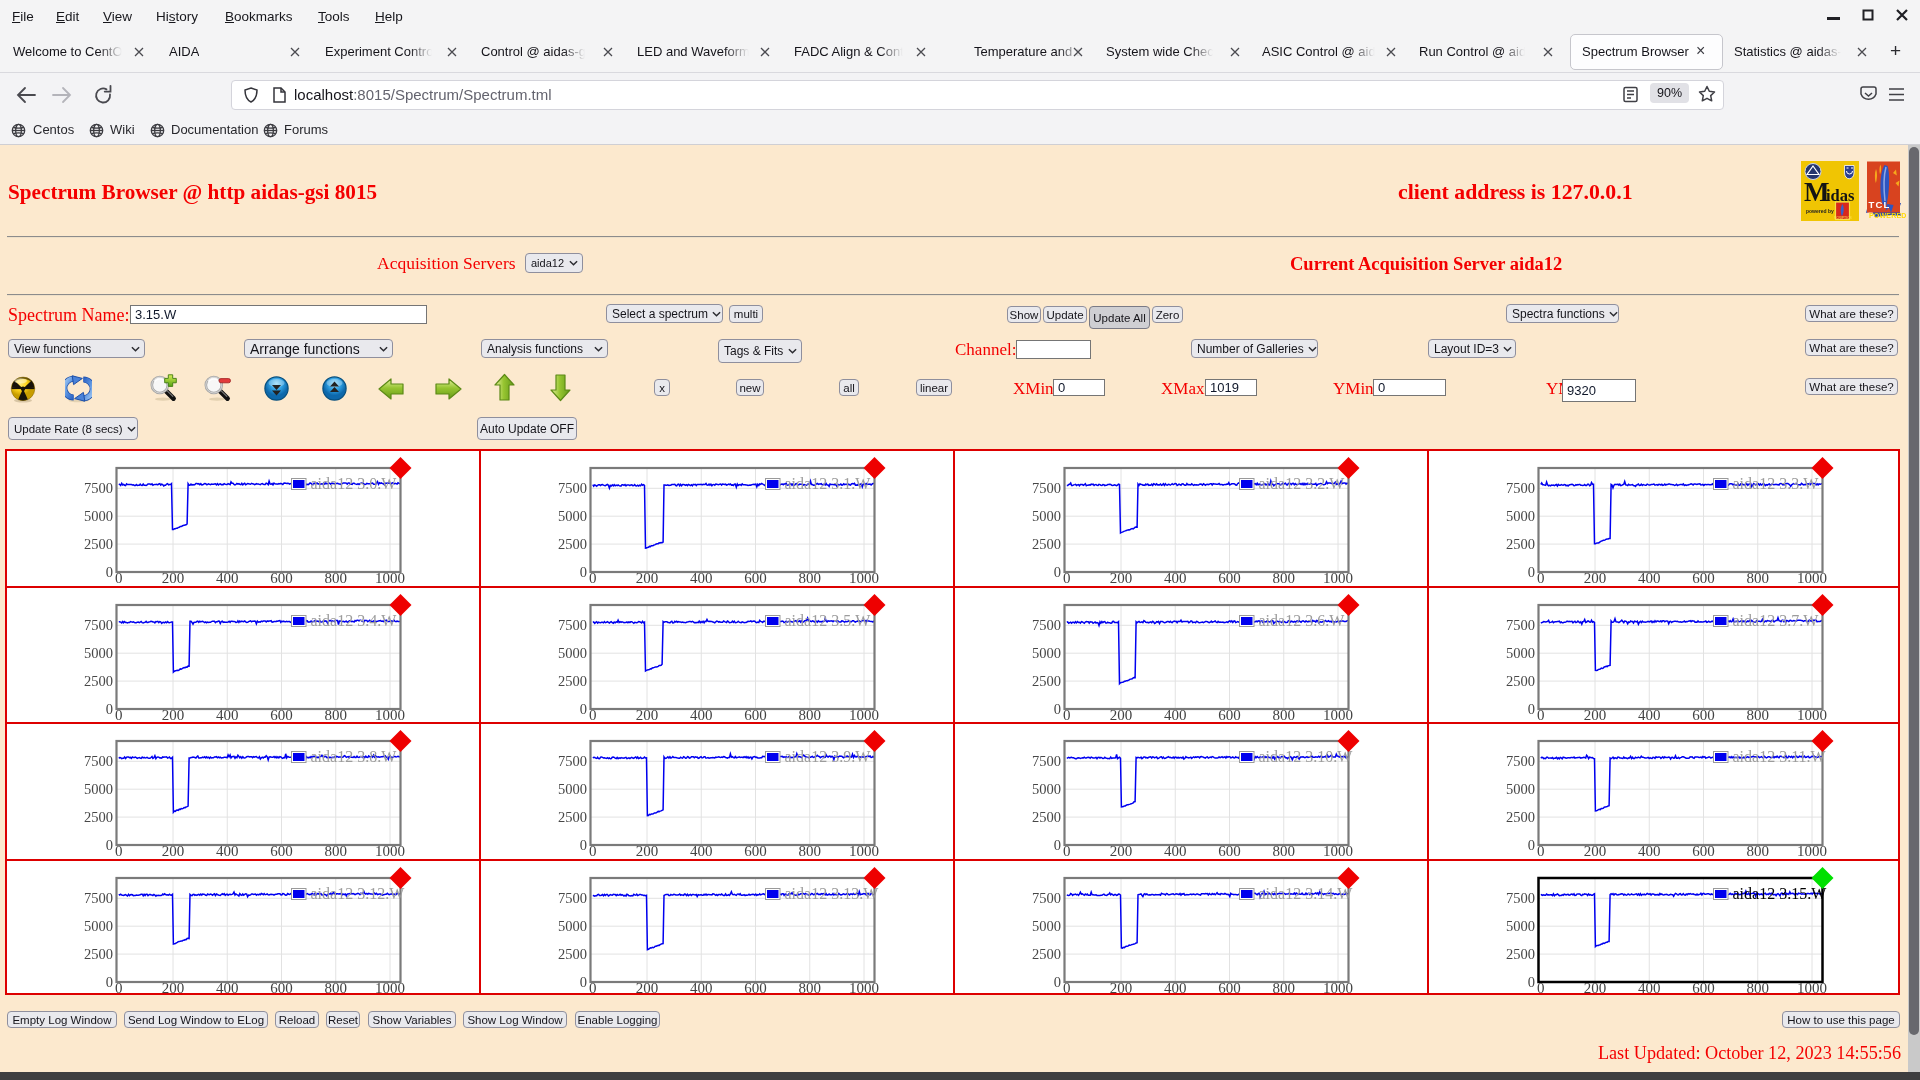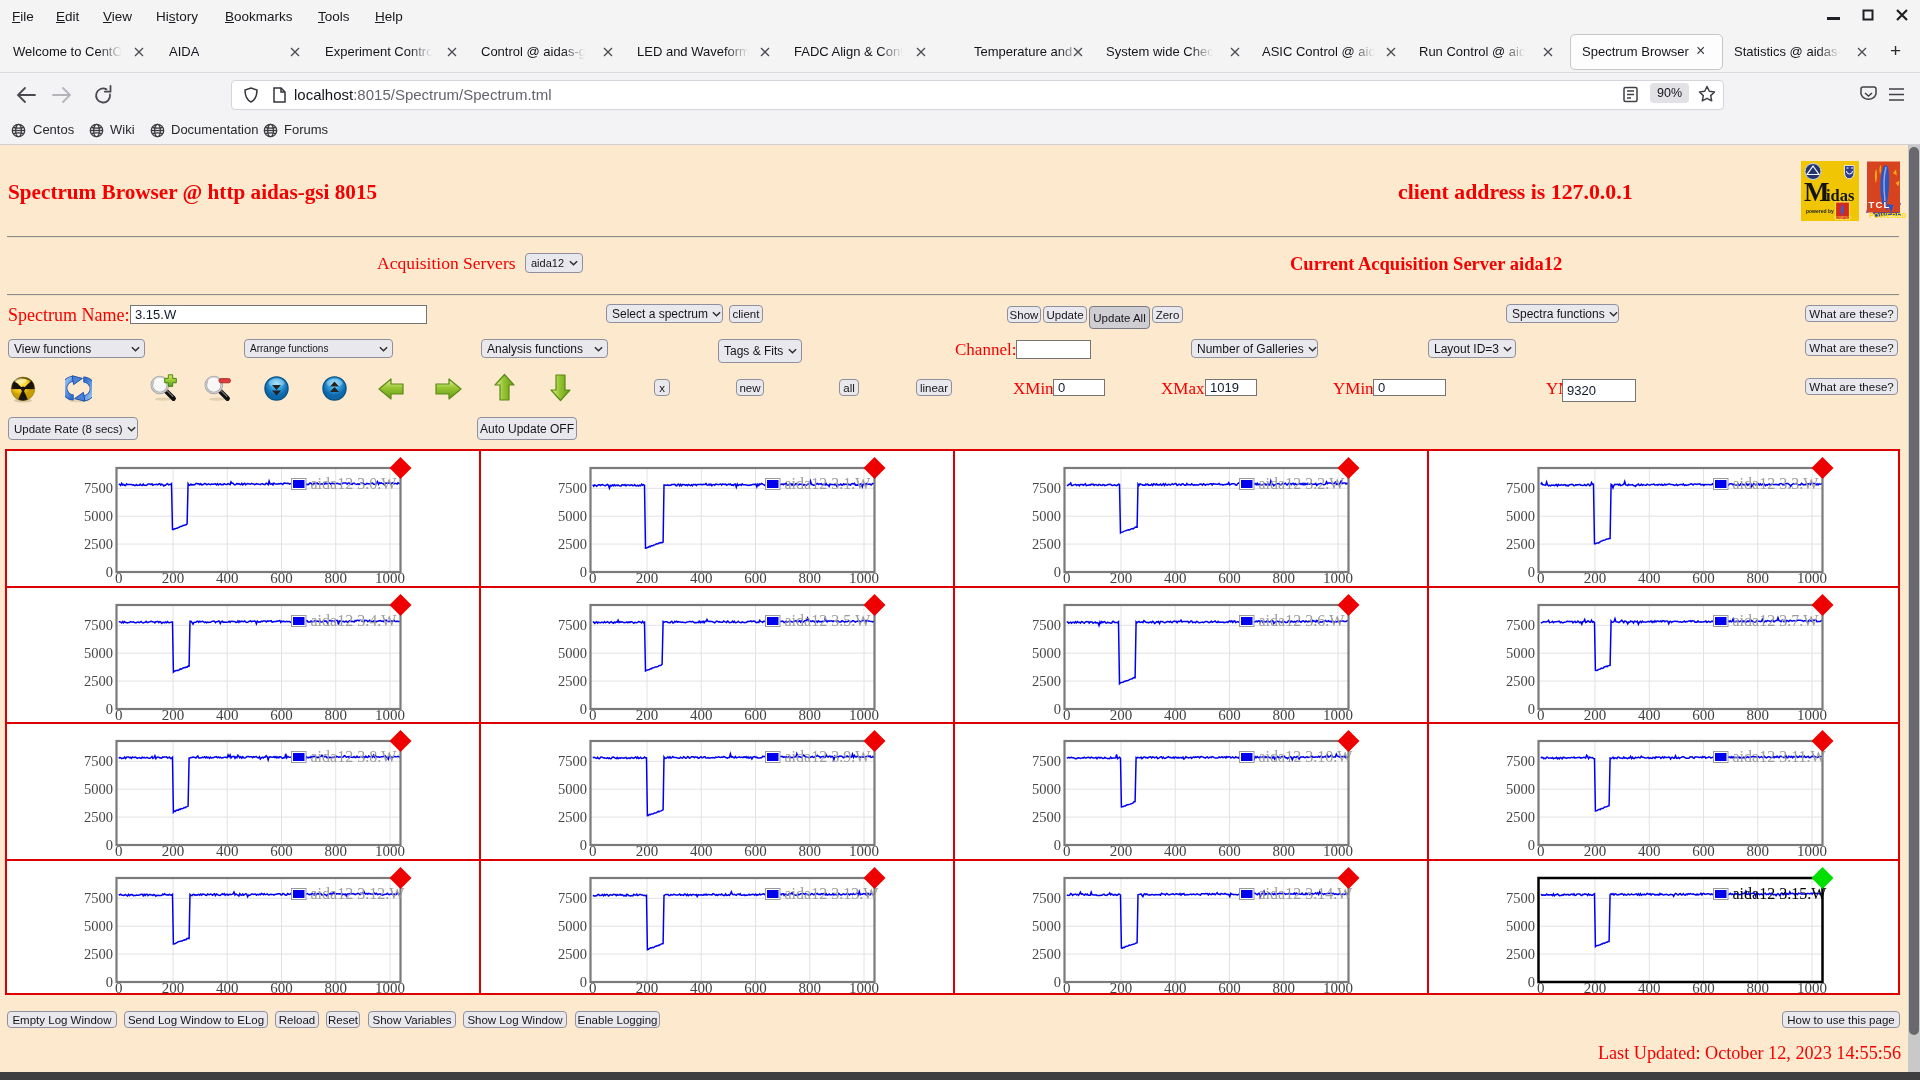--- a/index.html
+++ b/index.html
@@ -197,39 +197,39 @@
 <span class="rs" style="left:1290px;top:254px;font-size:18.5px;font-weight:bold;">Current Acquisition Server aida12</span>
 <div class="hr" style="left:7px;top:294px;width:1892px"></div>
 <span class="rs" style="left:8px;top:305px;font-size:18px;">Spectrum Name:</span>
 <div class="inp" style="left:130px;top:305px;width:297px;height:19px;font-size:13px">3.15.W</div>
 <div class="sel" style="left:606px;top:304px;width:117px;height:19px;font-size:12px">
     <span>Select a spectrum</span>
     <svg width="9" height="6" viewBox="0 0 10 6" style="flex:none">
       <path d="M1 1 L5 5 L9 1" fill="none" stroke="#2b2b30" stroke-width="1.6"></path>
     </svg>
   </div>
-<div class="btn" style="left:729px;top:305px;height:18px;font-size:11.5px;width:34px;">client</div>
+<div class="btn" style="left:729px;top:305px;height:18px;font-size:11.5px;width:34px;">multi</div>
 <div class="btn" style="left:1007px;top:306px;height:17px;font-size:11.5px;width:34px;">Show</div>
 <div class="btn" style="left:1043px;top:306px;height:17px;font-size:11.5px;width:44px;">Update</div>
 <div class="btn" style="left:1089px;top:306px;height:23px;font-size:11.5px;width:61px;background:#cfcfd3;border-color:#7a7a85;">Update All</div>
 <div class="btn" style="left:1152px;top:306px;height:17px;font-size:11.5px;width:31px;">Zero</div>
 <div class="sel" style="left:1506px;top:304px;width:113px;height:19px;font-size:12px">
     <span>Spectra functions</span>
     <svg width="9" height="6" viewBox="0 0 10 6" style="flex:none">
       <path d="M1 1 L5 5 L9 1" fill="none" stroke="#2b2b30" stroke-width="1.6"></path>
     </svg>
   </div>
 <div class="btn" style="right:22px;top:305px;height:17px;font-size:11.5px;width:93px;">What are these?</div>
 <div class="sel" style="left:8px;top:339px;width:137px;height:19px;font-size:12px">
     <span>View functions</span>
     <svg width="9" height="6" viewBox="0 0 10 6" style="flex:none">
       <path d="M1 1 L5 5 L9 1" fill="none" stroke="#2b2b30" stroke-width="1.6"></path>
     </svg>
   </div>
-<div class="sel" style="left:244px;top:339px;width:149px;height:19px;font-size:10px">
+<div class="sel" style="left:244px;top:339px;width:149px;height:19px;font-size:14px">
     <span>Arrange functions</span>
     <svg width="9" height="6" viewBox="0 0 10 6" style="flex:none">
       <path d="M1 1 L5 5 L9 1" fill="none" stroke="#2b2b30" stroke-width="1.6"></path>
     </svg>
   </div>
 <div class="sel" style="left:481px;top:339px;width:127px;height:19px;font-size:12px">
     <span>Analysis functions</span>
     <svg width="9" height="6" viewBox="0 0 10 6" style="flex:none">
       <path d="M1 1 L5 5 L9 1" fill="none" stroke="#2b2b30" stroke-width="1.6"></path>
     </svg>

